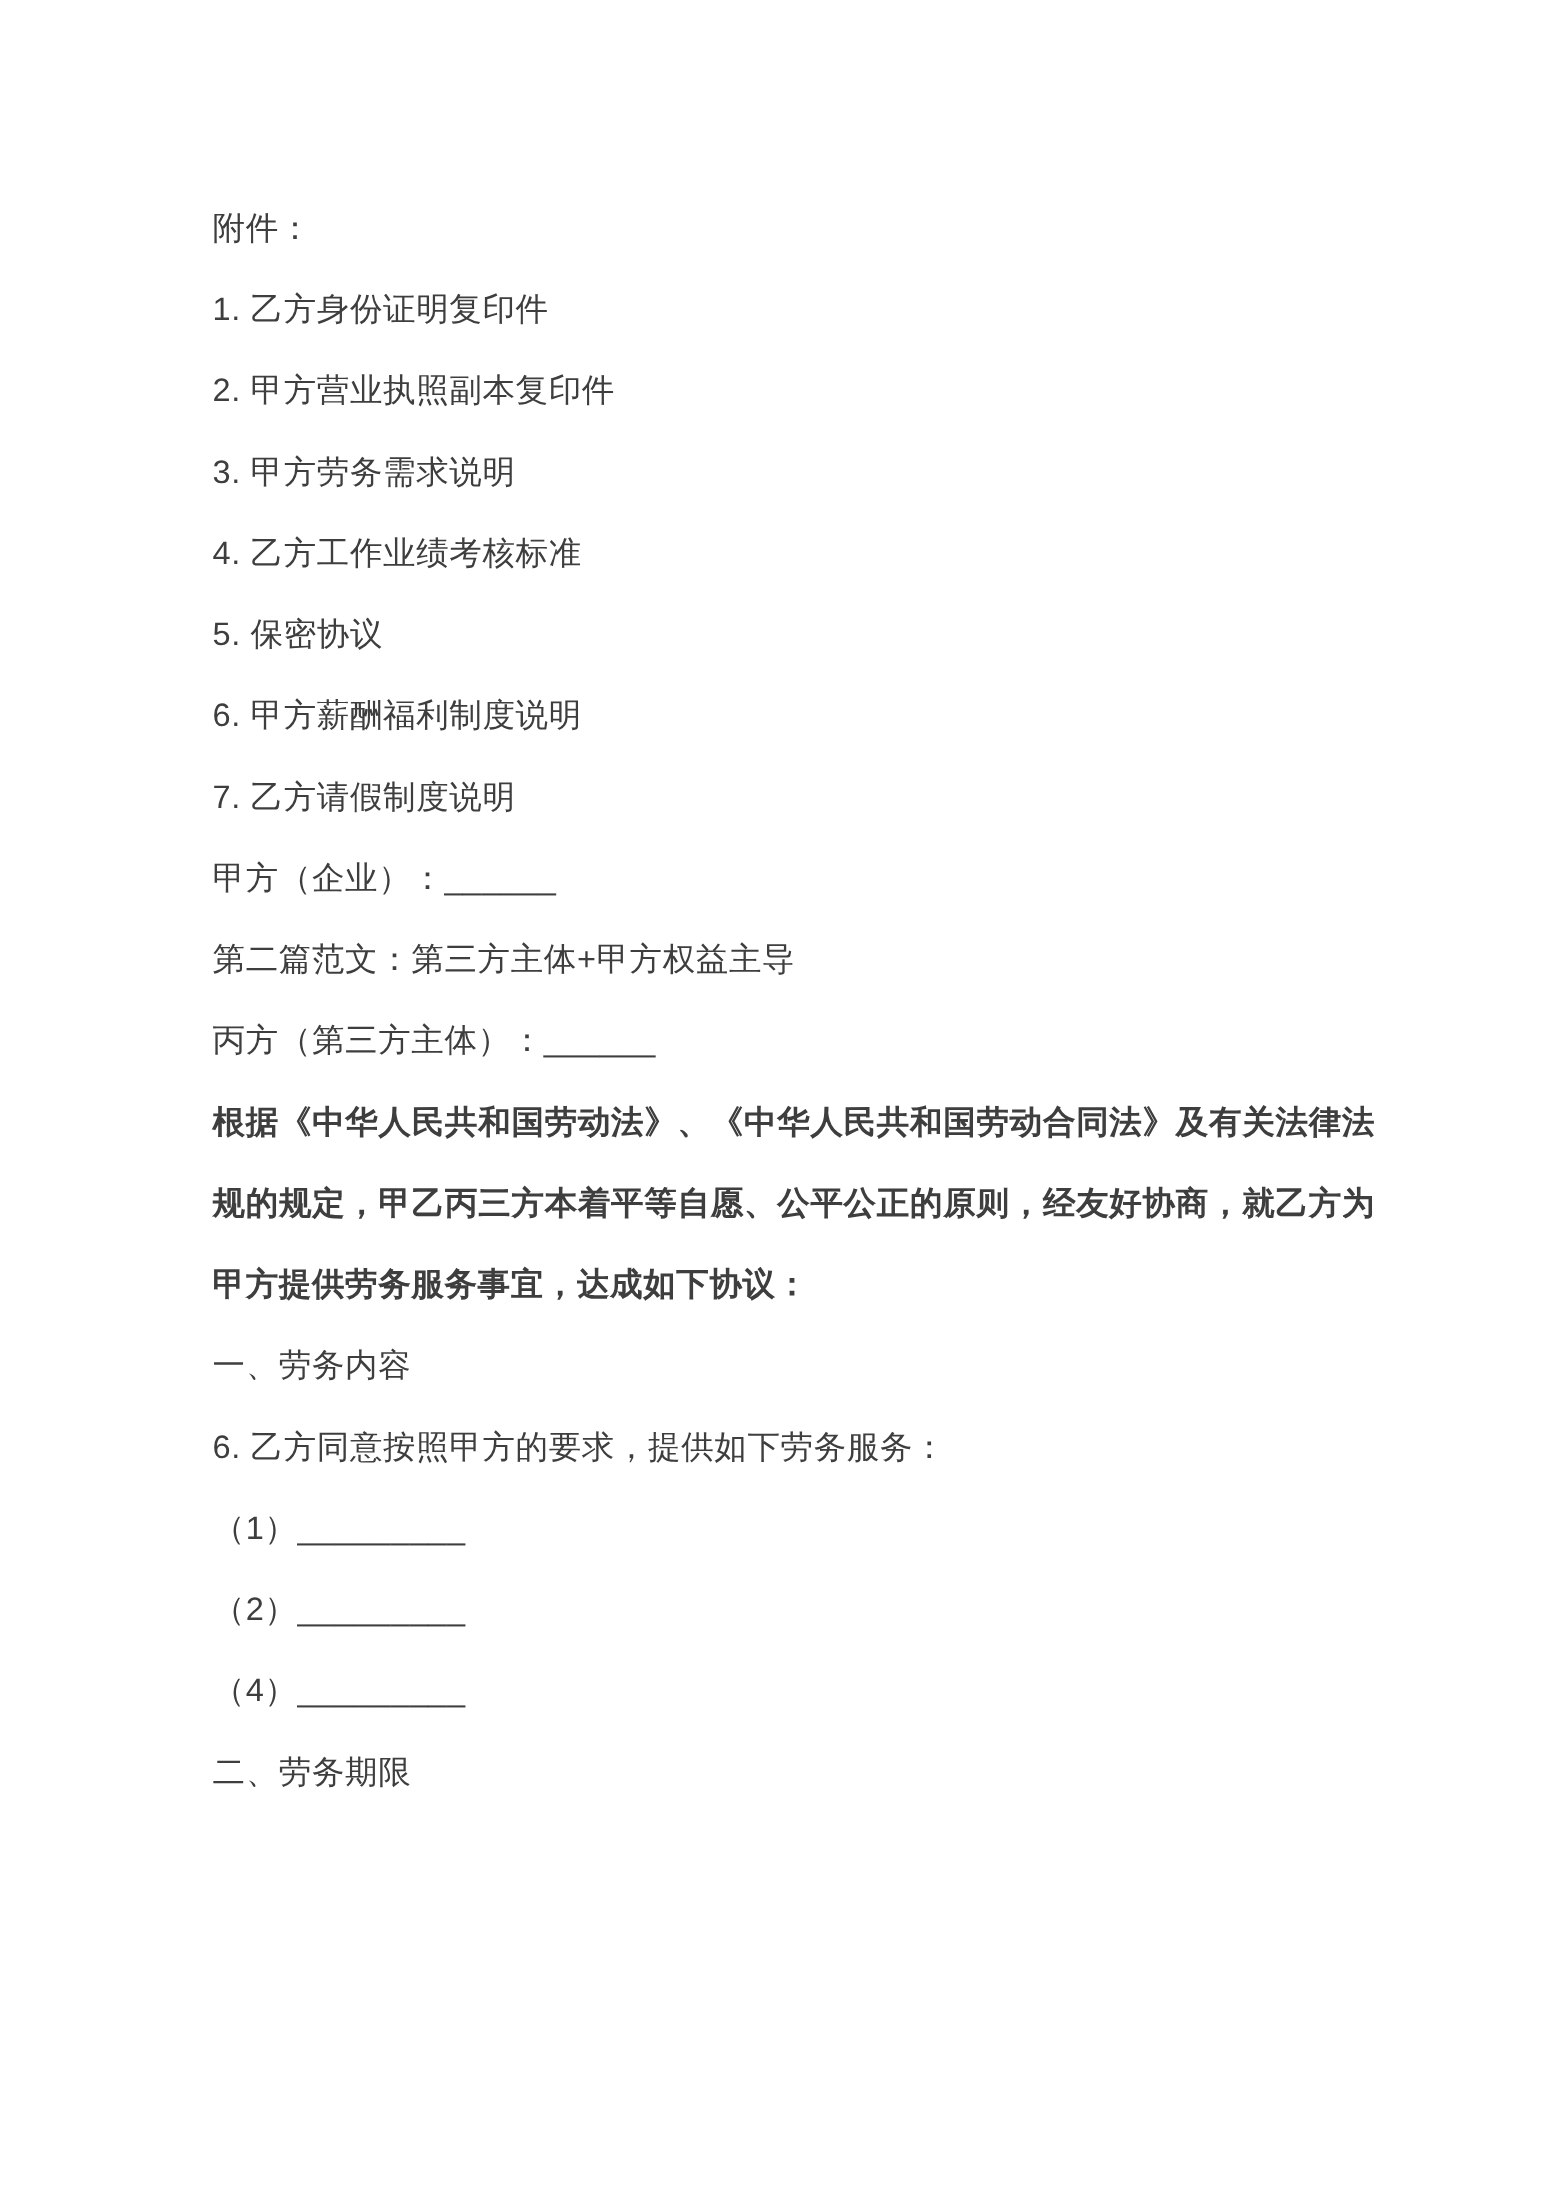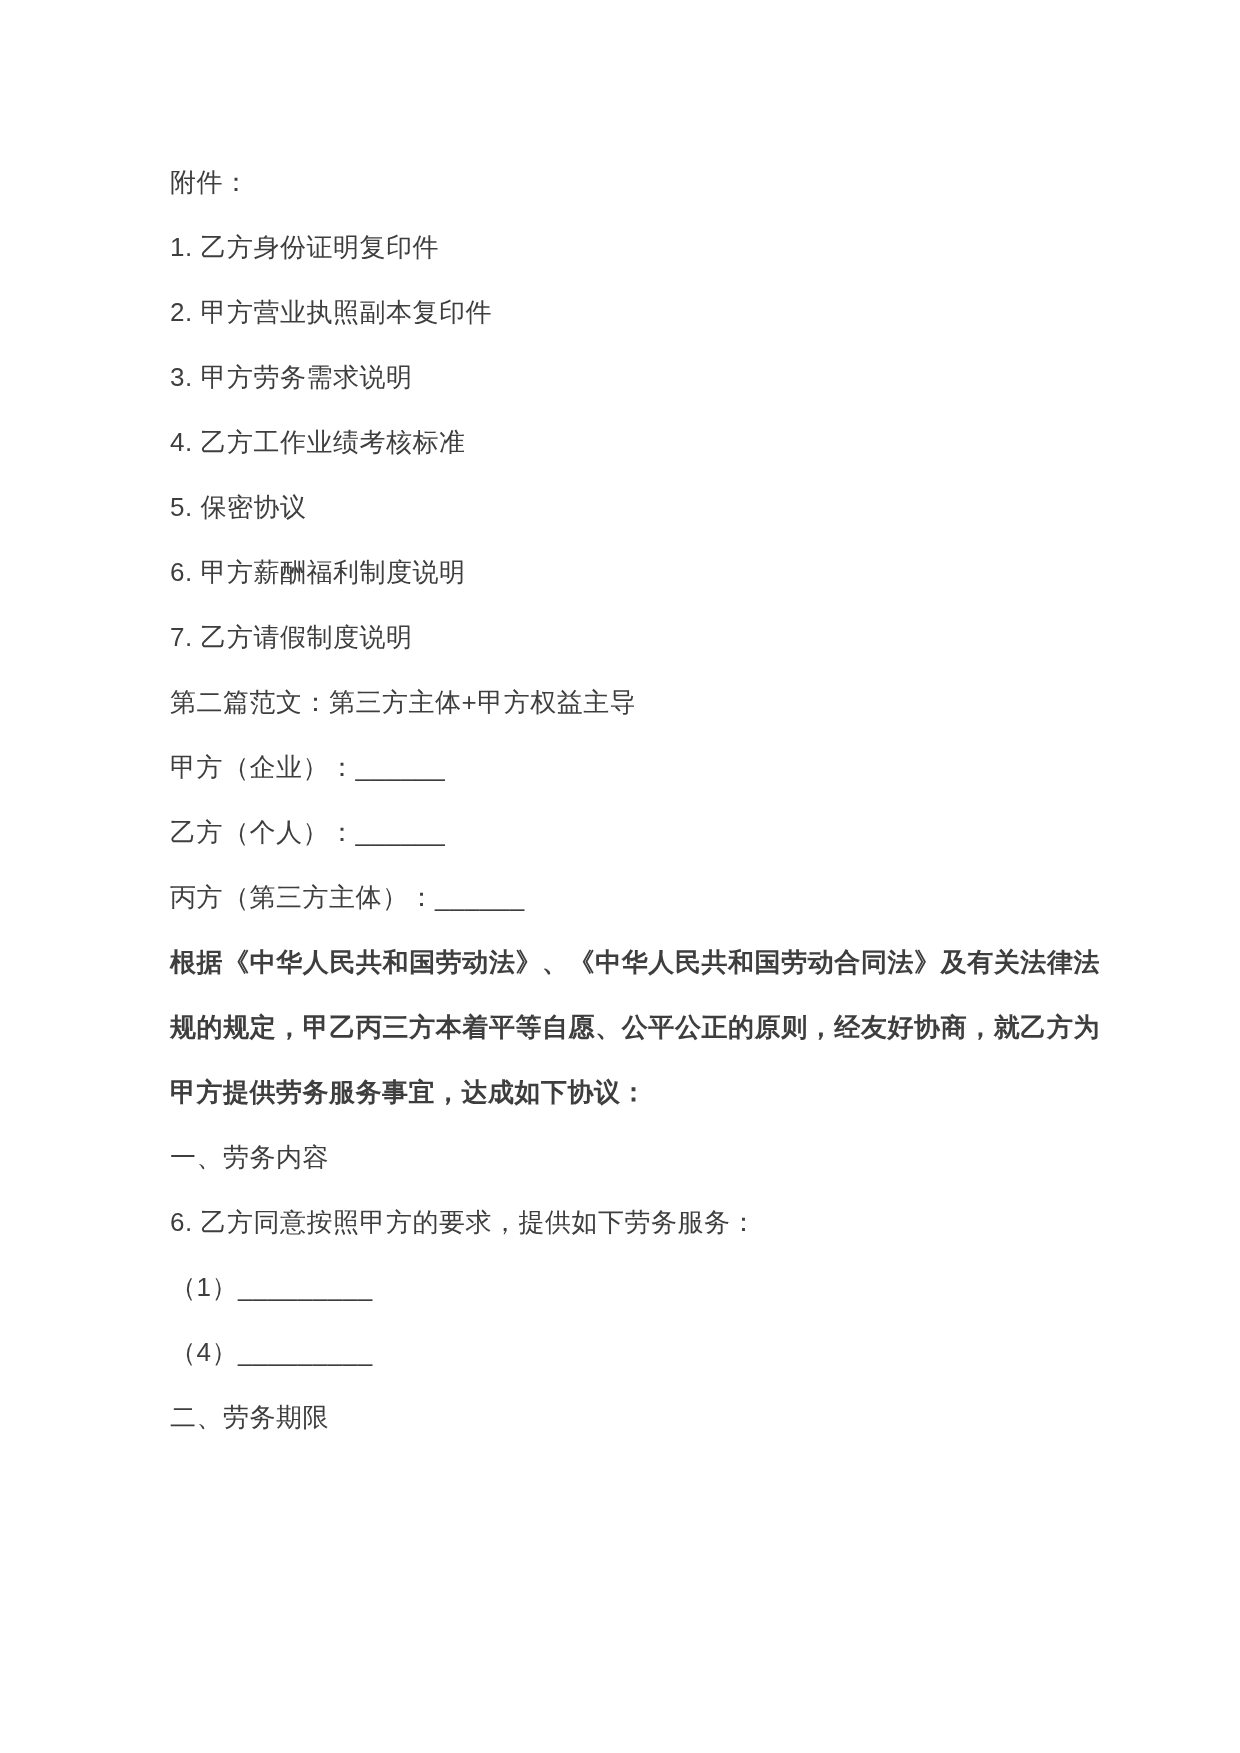--- a/index.html
+++ b/index.html
@@ -40,23 +40,23 @@
 
 <div class="page">
   <p class="para">附件：</p>
   <p class="para">1. 乙方身份证明复印件</p>
   <p class="para">2. 甲方营业执照副本复印件</p>
   <p class="para">3. 甲方劳务需求说明</p>
   <p class="para">4. 乙方工作业绩考核标准</p>
   <p class="para">5. 保密协议</p>
   <p class="para">6. 甲方薪酬福利制度说明</p>
   <p class="para">7. 乙方请假制度说明</p>
+  <p class="para">甲方（企业）：______</p>
   <p class="para">第二篇范文：第三方主体+甲方权益主导</p>
-  <p class="para">甲方（企业）：______</p>
-  <p class="para">乙方（个人）：______</p>
   <p class="para">丙方（第三方主体）：______</p>
   <p class="para justify">根据《中华人民共和国劳动法》、《中华人民共和国劳动合同法》及有关法律法规的规定，甲乙丙三方本着平等自愿、公平公正的原则，经友好协商，就乙方为甲方提供劳务服务事宜，达成如下协议：</p>
   <p class="para">一、劳务内容</p>
   <p class="para">6. 乙方同意按照甲方的要求，提供如下劳务服务：</p>
   <p class="para">（1）_________</p>
+  <p class="para">（2）_________</p>
   <p class="para">（4）_________</p>
   <p class="para">二、劳务期限</p>
 </div>
 
 </body></html>

